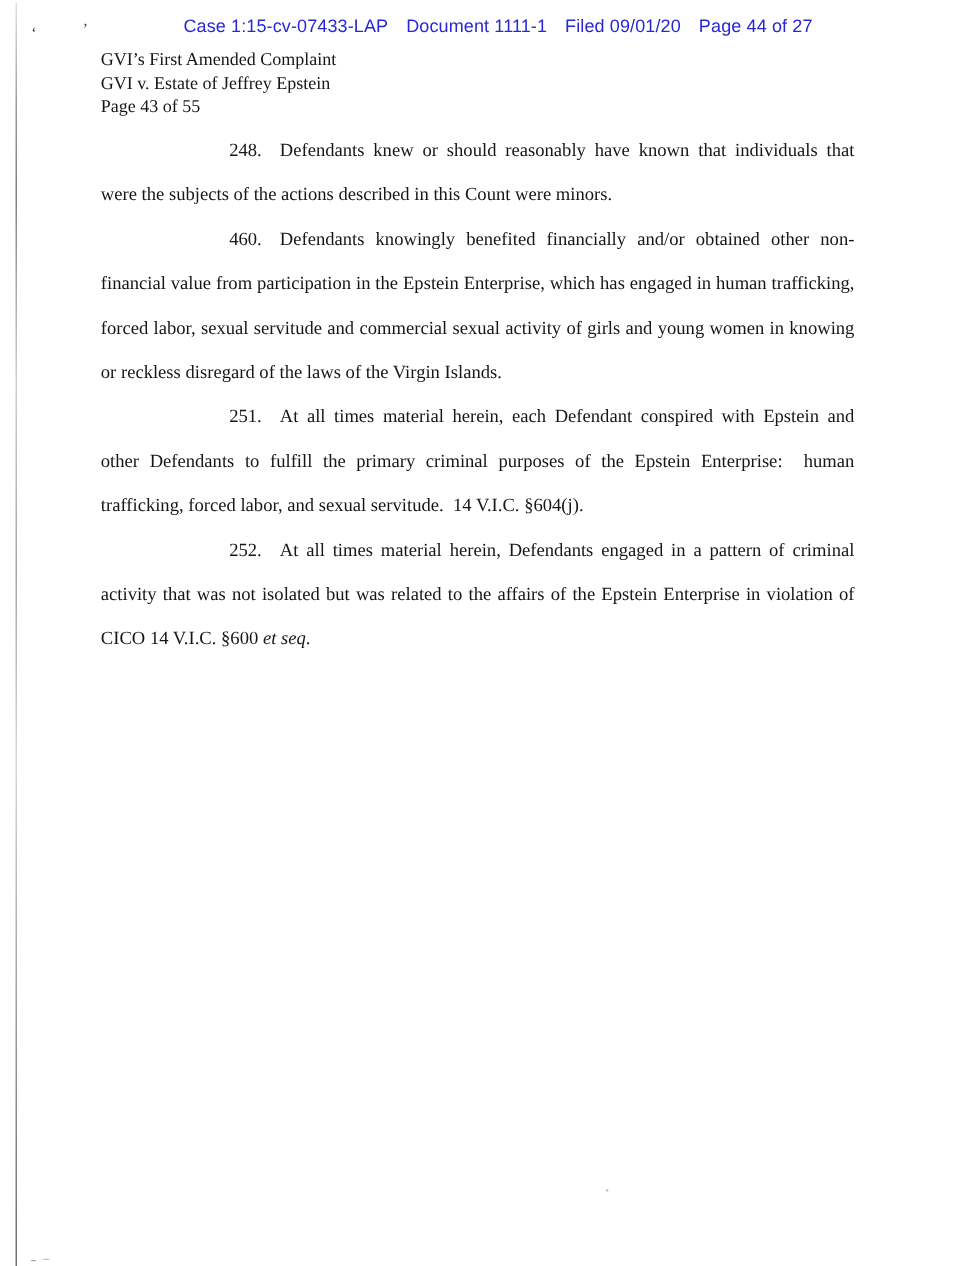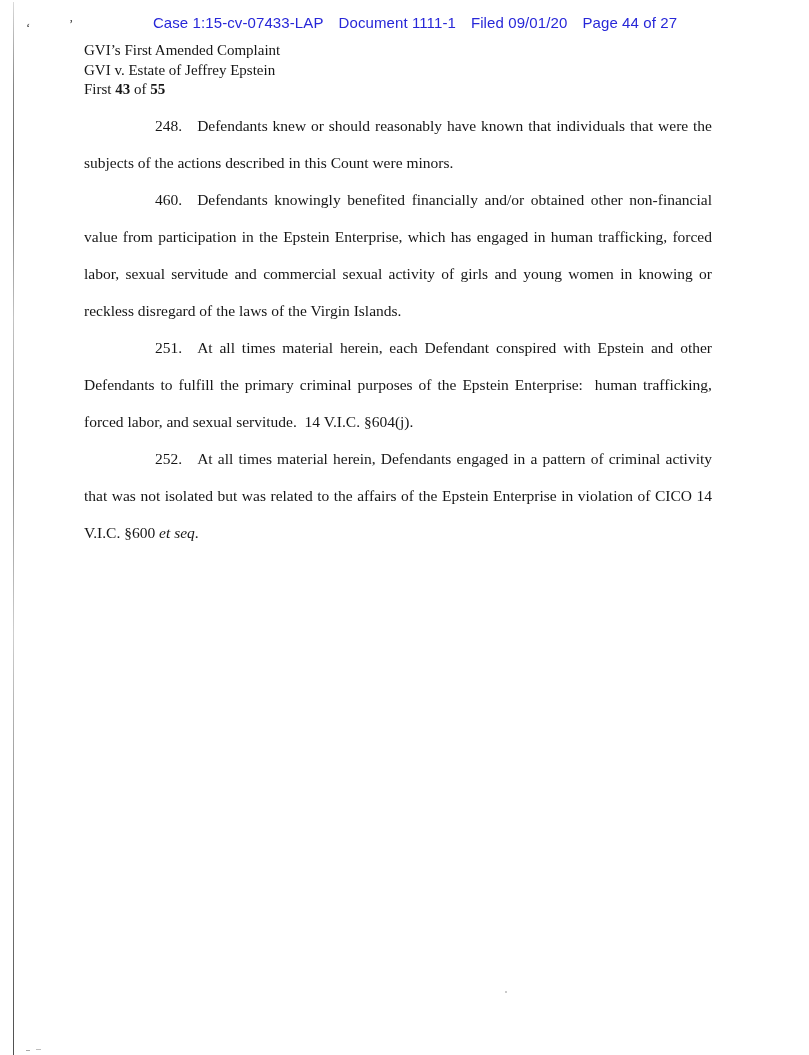--- a/index.html
+++ b/index.html
@@ -69,38 +69,38 @@
   }
 
   
   .caption {
     position: absolute;
     left: 84px;
     top: 41px;
     font-size: 15px;
     line-height: 19.5px;
   }
-  .caption .b { font-weight: bold; }
+  .caption .b { font-weight: normal; }
 
   
   .doc-body {
     position: absolute;
     left: 84px;
     top: 107px;
     width: 628px;
     font-size: 15.5px;
     line-height: 37px;
     text-align: justify;
   }
   .doc-body p {
     margin: 0;
     padding: 0;
   }
   .doc-body p.indent { text-indent: 71px; }
-  .par-num { padding-right: 15px; }
+  .par-num { padding-right: 15px; margin-left: 36px; }
 </style>
 </head>
 <body>
 
 <div class="page">
 
   <div class="scan-line"></div>
   <span class="stray-mark left">‘</span>
   <span class="stray-mark right">’</span>
   <div class="speck mid"></div>
@@ -110,21 +110,21 @@
   <div class="stamp" id="stamp" style="color: rgb(39, 39, 216);">
     <span>Case 1:15-cv-07433-LAP</span>
     <span>Document 1111-1</span>
     <span>Filed 09/01/20</span>
     <span>Page 44 of 27</span>
   </div>
 
   <div class="caption">
     <div>GVI’s First Amended Complaint</div>
     <div>GVI v. Estate of Jeffrey Epstein</div>
-    <div><span>First </span><span class="b">43</span><span> of </span><span class="b">55</span></div>
+    <div><span>Page </span><span class="b">43</span><span> of </span><span class="b">55</span></div>
   </div>
 
   <div class="doc-body">
     <p class="indent"><span class="par-num">248.</span><span>Defendants knew or should reasonably have known that individuals that were the subjects of the actions described in this Count were minors.</span></p>
     <p class="indent"><span class="par-num">460.</span><span>Defendants knowingly benefited financially and/or obtained other non-financial value from participation in the Epstein Enterprise, which has engaged in human trafficking, forced labor, sexual servitude and commercial sexual activity of girls and young women in knowing or reckless disregard of the laws of the Virgin Islands.</span></p>
     <p class="indent"><span class="par-num">251.</span><span>At all times material herein, each Defendant conspired with Epstein and other Defendants to fulfill the primary criminal purposes of the Epstein Enterprise:&nbsp; human trafficking, forced labor, and sexual servitude.&nbsp; 14 V.I.C. §604(j).</span></p>
     <p class="indent"><span class="par-num">252.</span><span>At all times material herein, Defendants engaged in a pattern of criminal activity that was not isolated but was related to the affairs of the Epstein Enterprise in violation of CICO 14 V.I.C. §600 </span><i>et seq</i><span>.</span></p>
   </div>
 
 </div>

